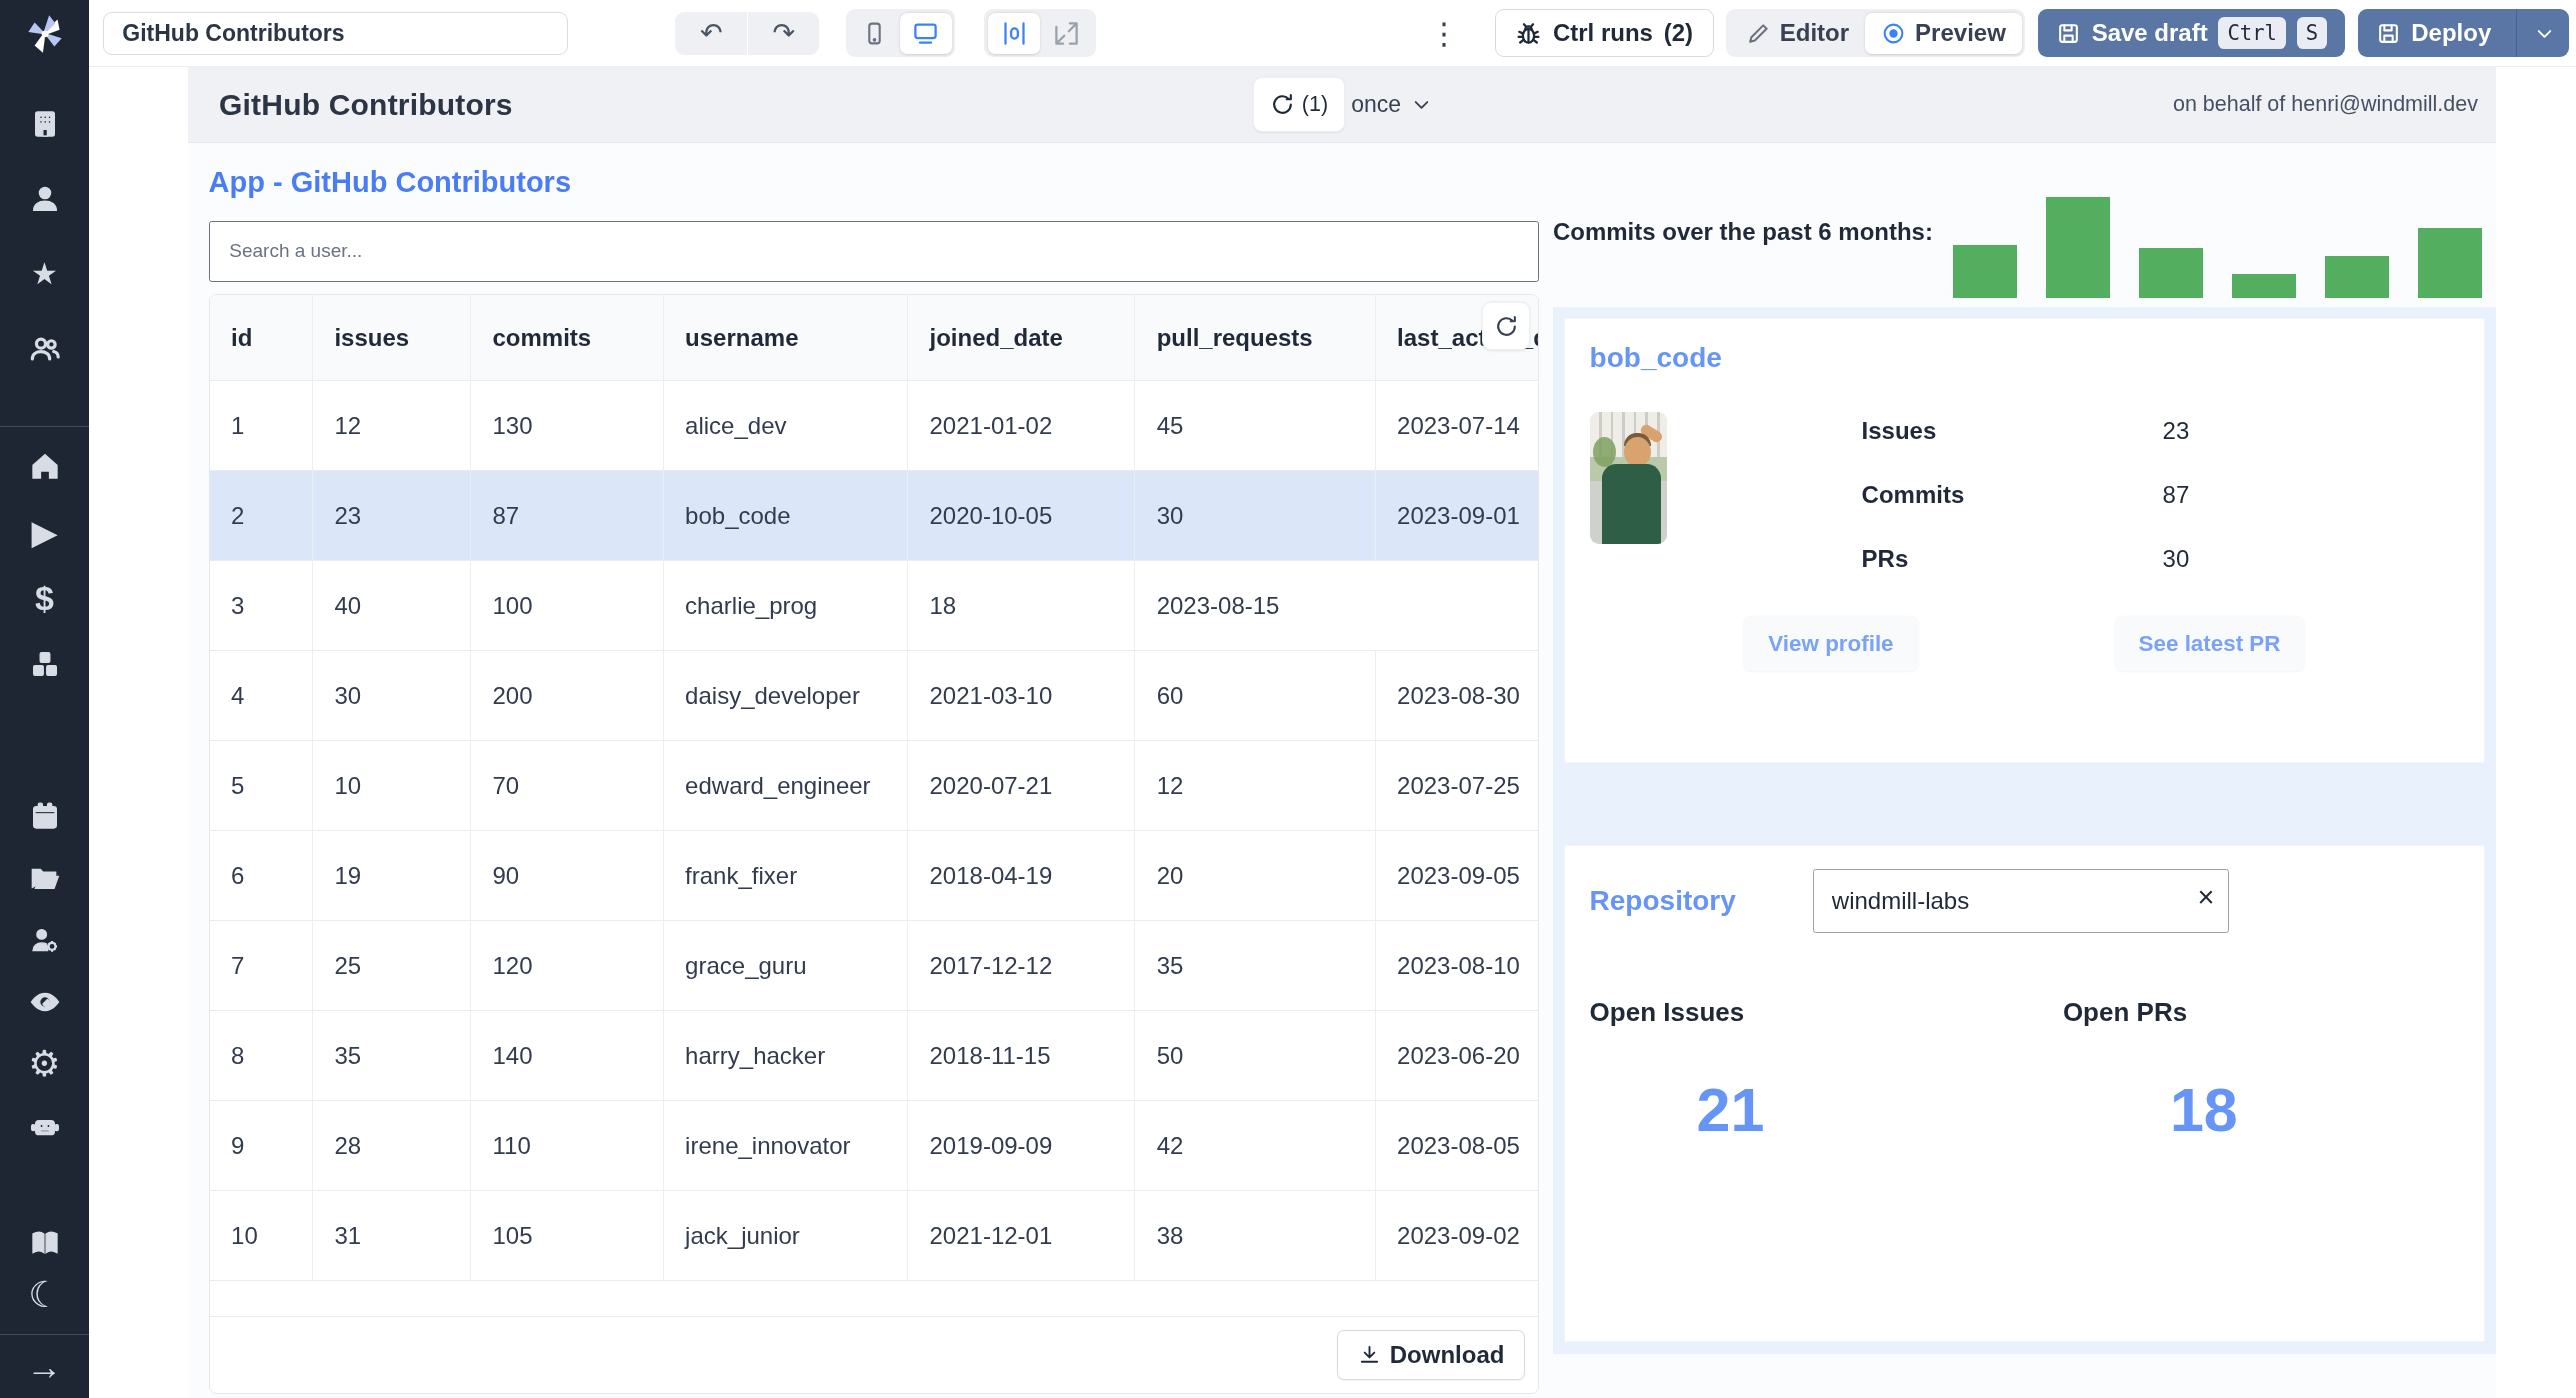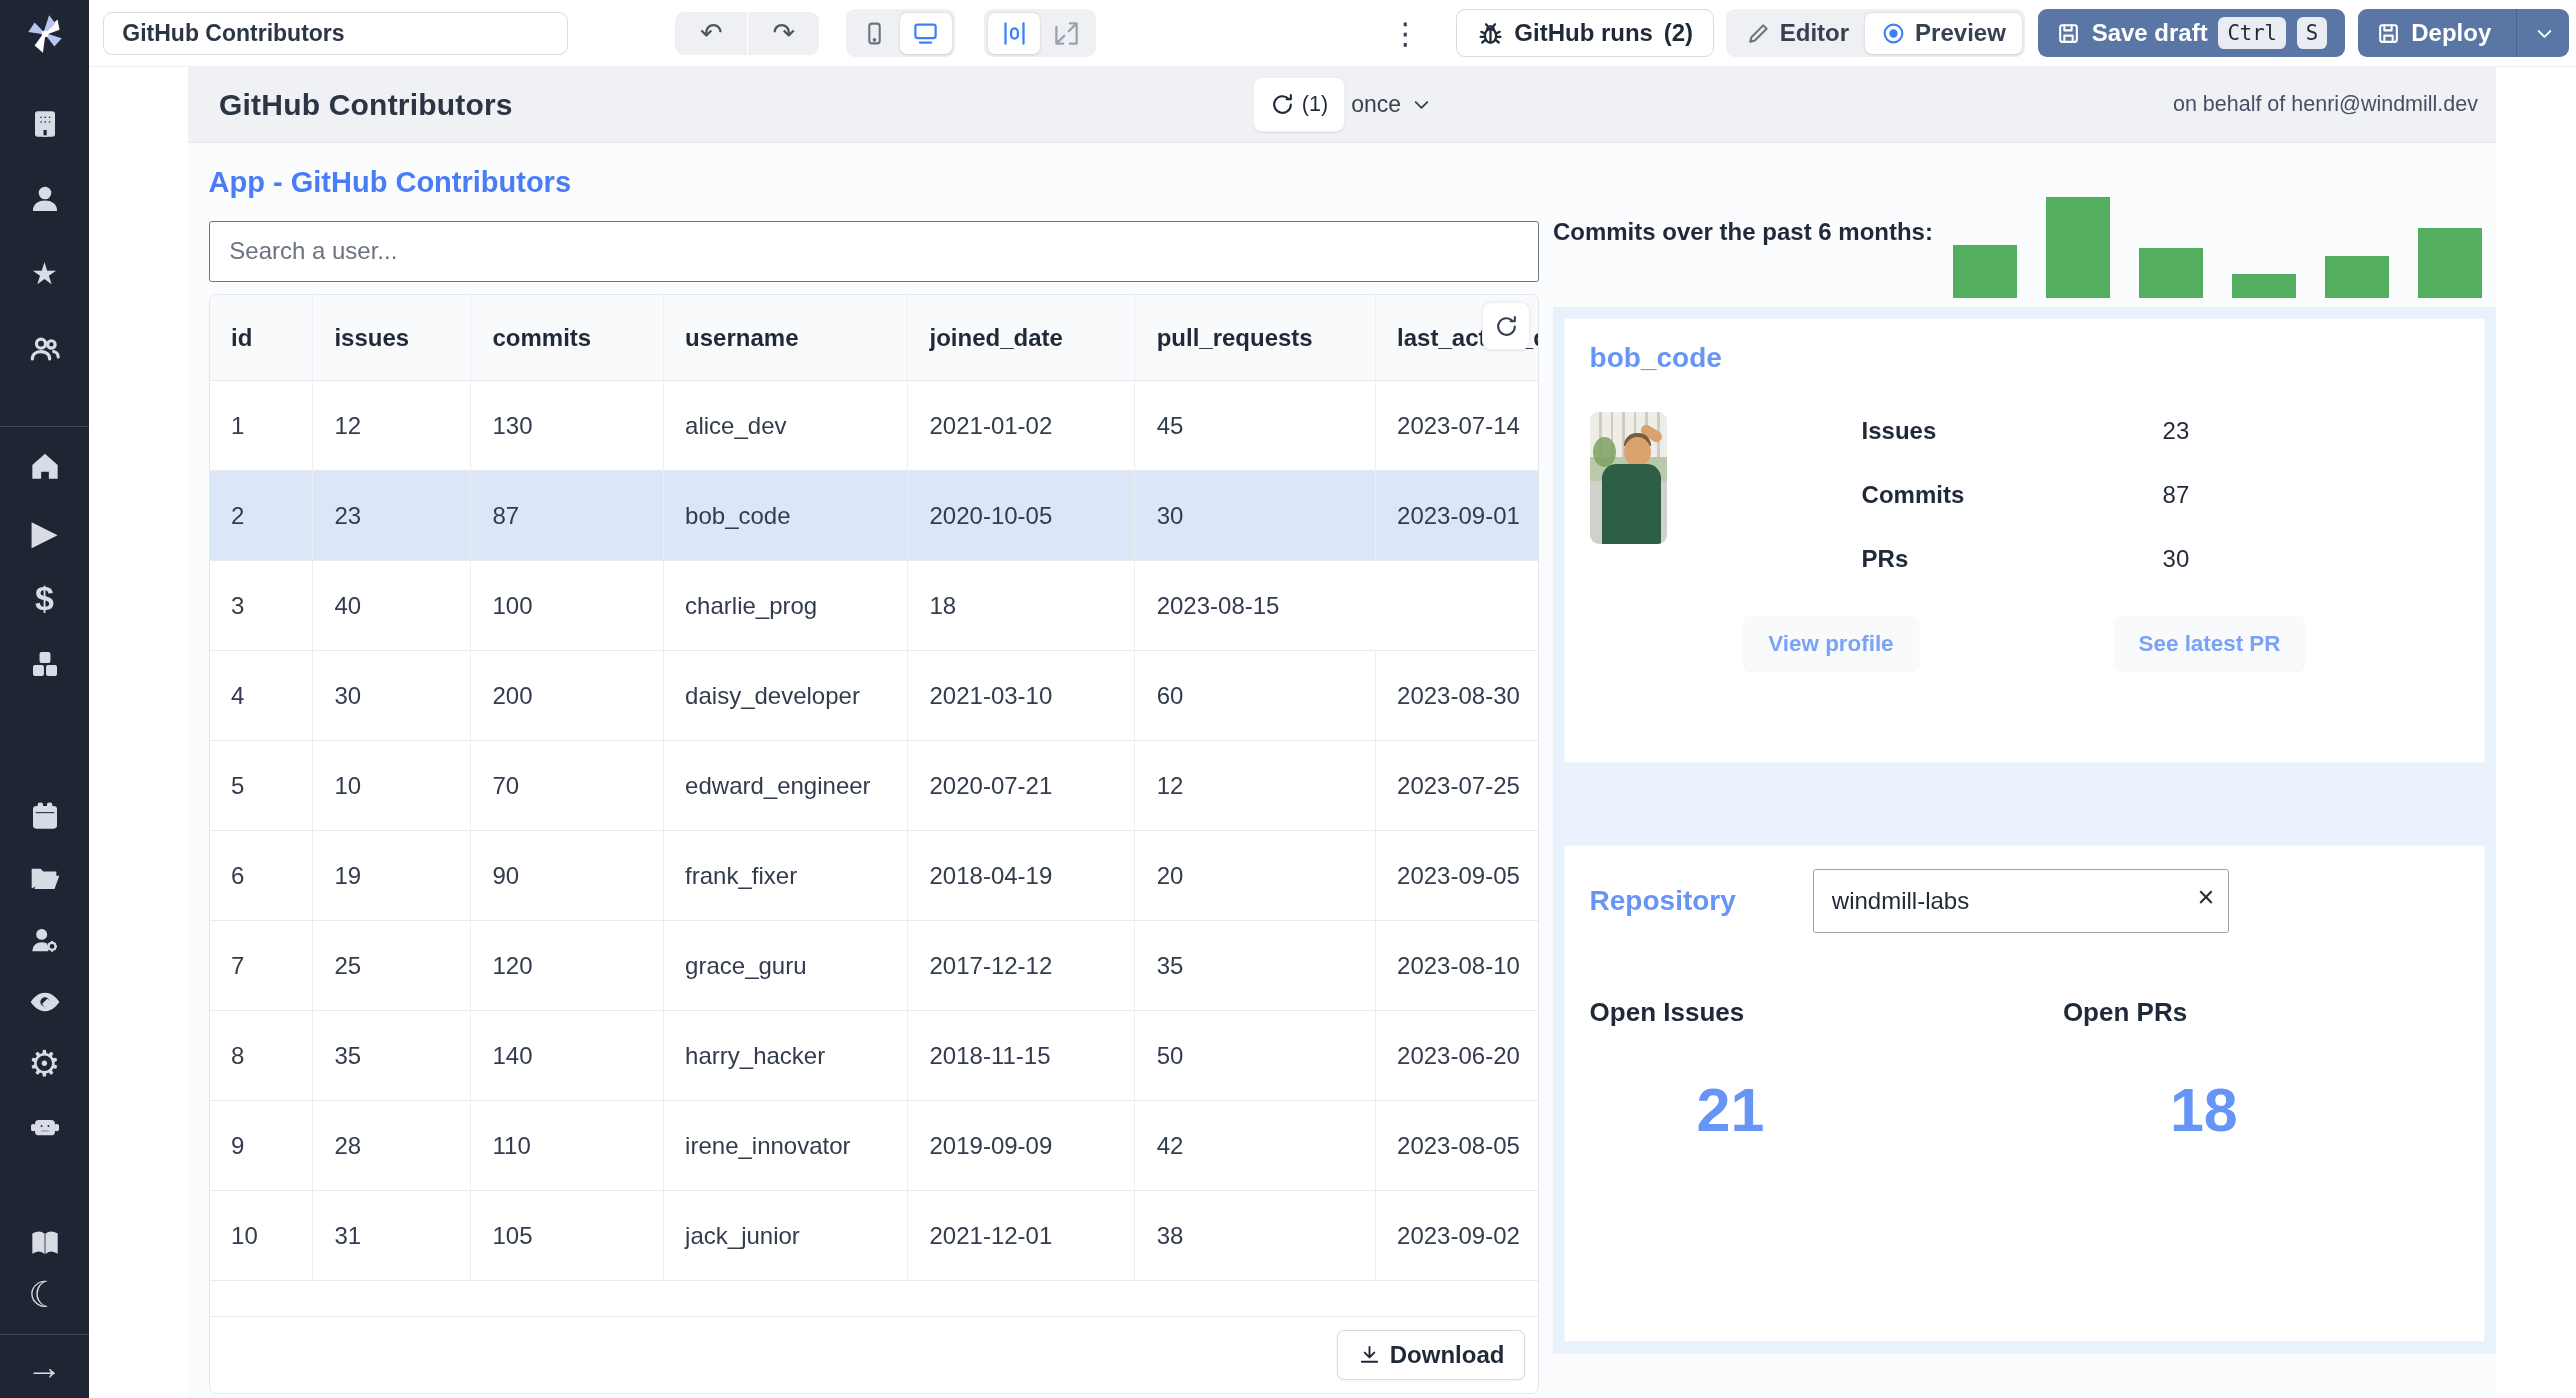--- a/index.html
+++ b/index.html
@@ -55,21 +55,21 @@
                   box-shadow:0 0.9px 1.8px rgba(0,0,0,.08); display:flex; align-items:center; gap:7.2px;
                   padding:0 16px; font-size:21.5px; color:#1f2937; cursor:pointer; }
   .once { display:flex; align-items:center; gap:9px; margin-left:6px; font-size:23px; color:#374151; cursor:pointer; }
   .behalf { margin-left:auto; font-size:21.5px; color:#44506177; color:#465064; }
   .canvas-body { display:flex; padding:23px 0 0 20.6px; }
 
   
   .colL { width:1330px; }
   .app-h2 { font-size:29px; font-weight:bold; color:#4a7cf5; }
   .search { margin-top:21.5px; width:100%; height:61px; border:1.3px solid #6b7280; border-radius:2.7px;
-            font-size:24px; padding:0 19.7px; color:#2b3544; font-family:"Liberation Sans", sans-serif; background:#fff; }
+            font-size:19px; padding:0 19.7px; color:#2b3544; font-family:"Liberation Sans", sans-serif; background:#fff; }
   .search::placeholder { color:#6b7280; }
   .tablewrap { position:relative; margin-top:12.5px; border:0.9px solid #e4e7ec; border-radius:7.2px;
                background:#fff; overflow:hidden; }
   .trow { display:grid; grid-template-columns:6.5% 10.7% 13.3% 17.2% 15.9% 16.9% 19.5%;gap:16px; }
   .thead { background:#f8fafc; }
   .thead .cell { height:85px; font-weight:bold; font-size:24px; color:#1f2937; }
   .cell { display:flex; align-items:center; padding-left:21.5px; font-size:24px; color:#323c4d;
           border-left:0.9px solid #eceef2; }
   .cell:first-child { border-left:none; }
   .tbody .trow { border-top:0.9px solid #e9ebef; cursor:pointer; }
@@ -314,21 +314,21 @@
 
   <div class="kebab">
     <span>⋮</span>
   </div>
 
   <button class="debug-btn">
     <svg class="ic" width="27" height="27" viewBox="0 0 24 24" style="color:#1f2937">
         <ellipse cx="12" cy="14" rx="5" ry="6.2"></ellipse>
         <path d="M9 8.6a3 3 0 0 1 6 0M12 7.8V20M3.8 10.5l3.4 1.6M3.2 15h3.8M4.6 20l3-2.4M20.2 10.5l-3.4 1.6M20.8 15H17M19.4 20l-3-2.4M9.5 5.5 8 3.8M14.5 5.5 16 3.8"></path>
       </svg>
-    <span>GitHub runs</span>
+    <span>Ctrl runs</span>
     <span>(2)</span>
   </button>
 
   <div class="seg" style="margin-left:12.5px;">
     <div class="seg-item">
       <svg class="ic" width="25" height="25" viewBox="0 0 24 24" style="color:#6b7280">
           <path d="M4 20l1.2-4.5L16.5 4.2l3.3 3.3L8.5 18.8 4 20z"></path>
         </svg>
       <span>Editor</span>
     </div>

